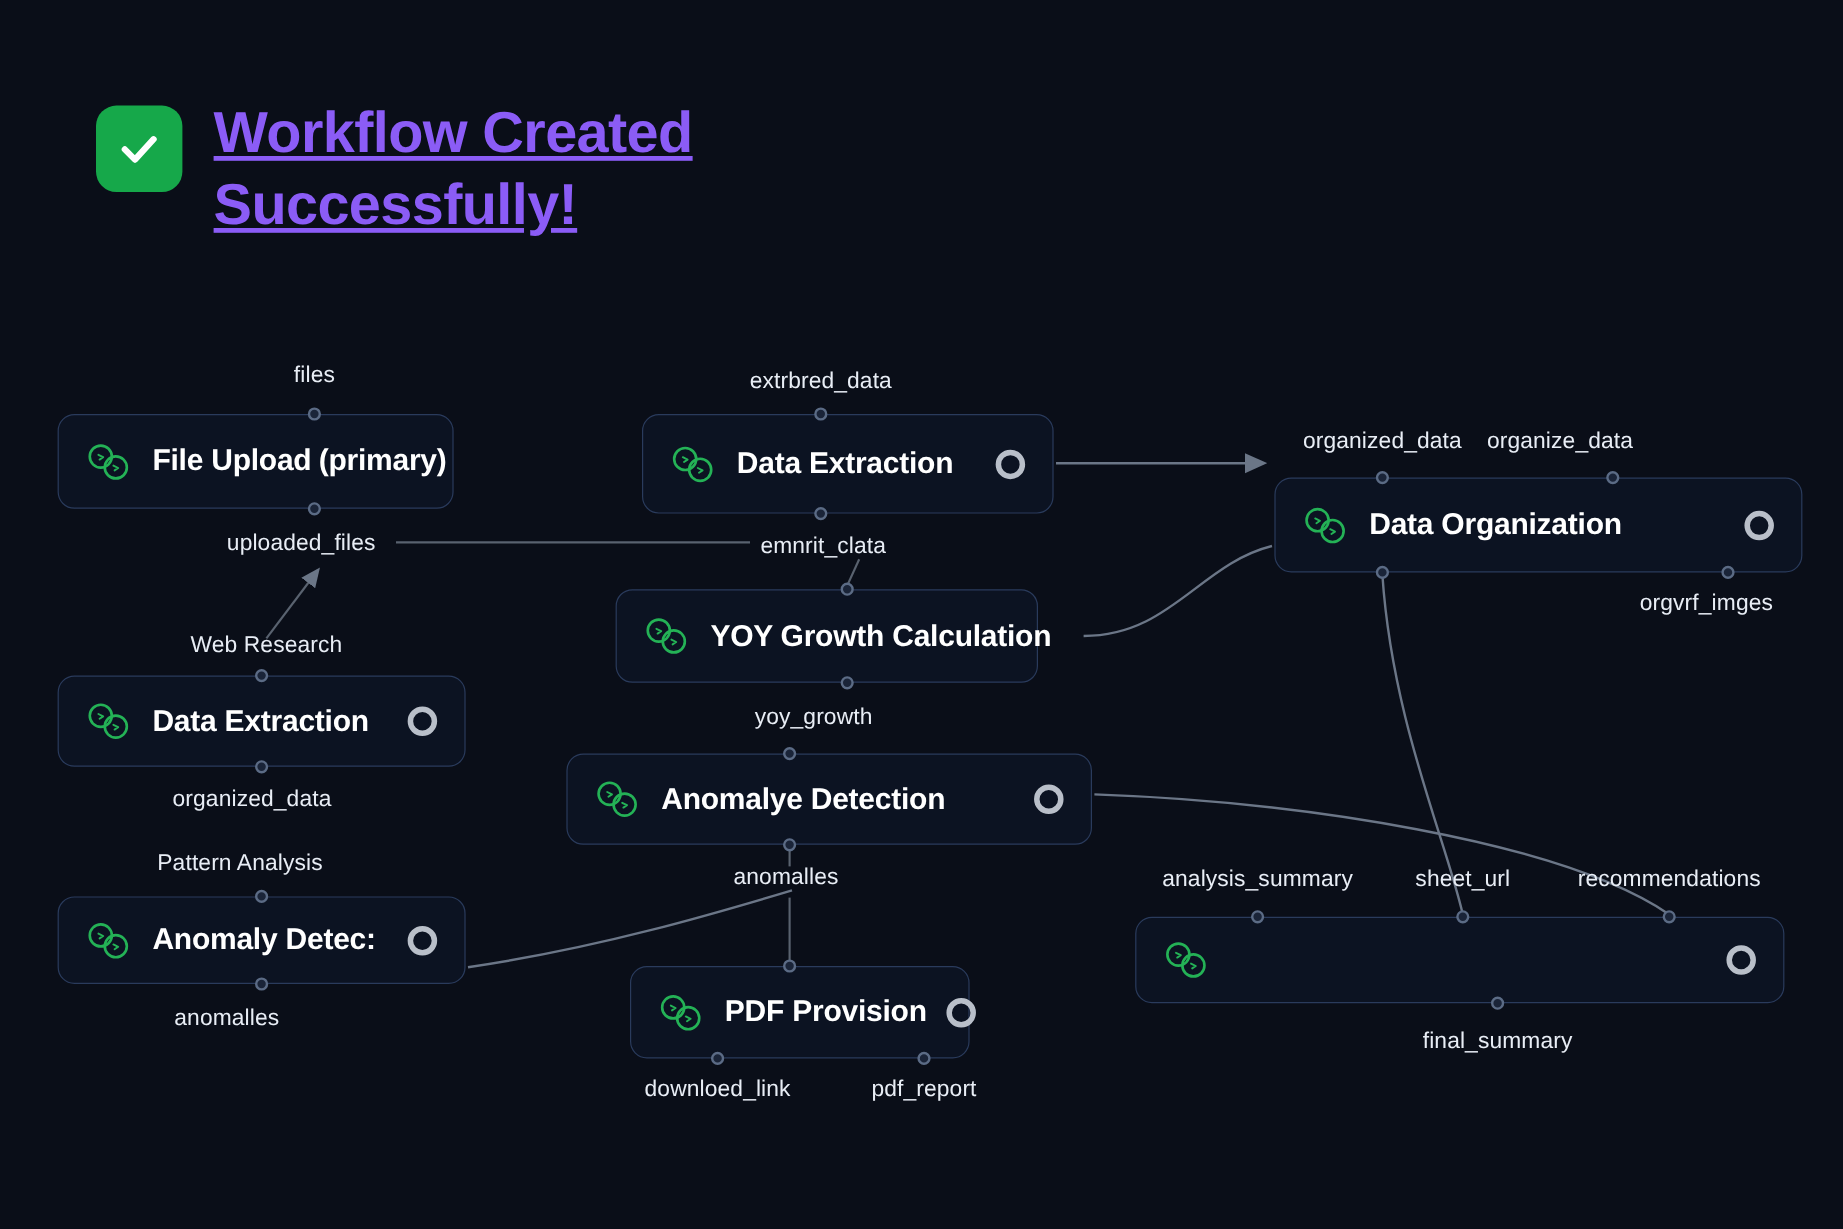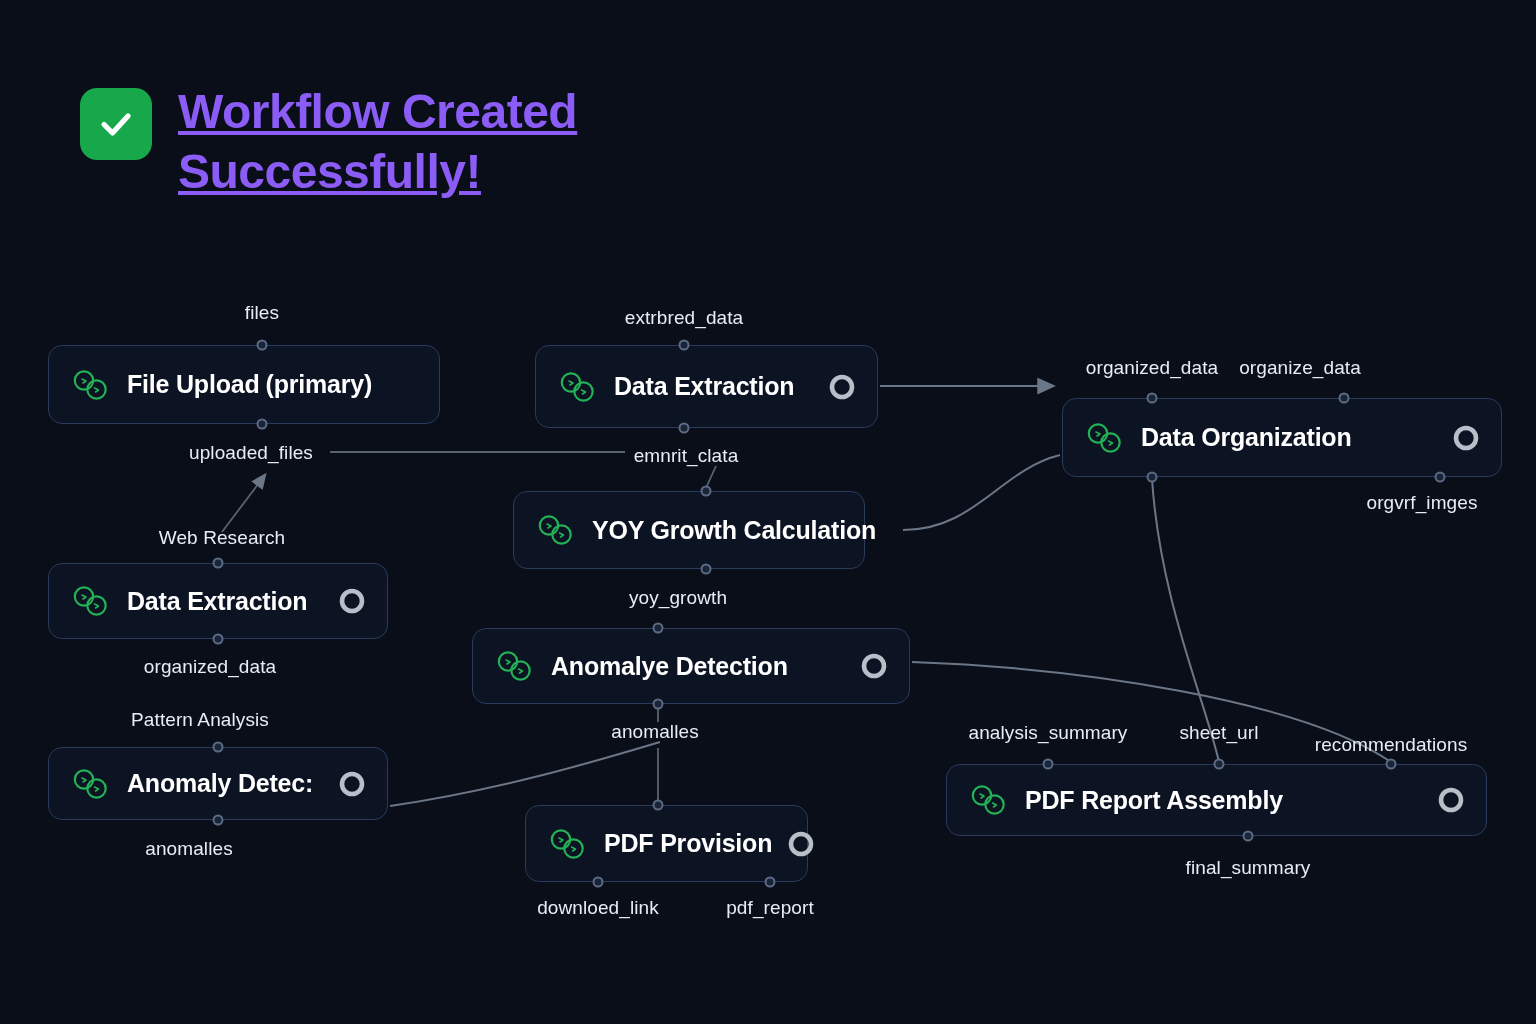--- a/index.html
+++ b/index.html
@@ -135,21 +135,21 @@
       <path d="M912,662 C1080,668 1300,700 1391,762" fill="none" stroke="#6b7687" stroke-width="2"></path>
 
       <path d="M390,806 C500,790 600,760 660,742" fill="none" stroke="#6b7687" stroke-width="2"></path>
 
       <path d="M658,748 L658,803" fill="none" stroke="#59626f" stroke-width="1.8"></path>
 
       <path d="M658,706 L658,722" fill="none" stroke="#59626f" stroke-width="1.8"></path>
     </svg>
 
     <div id="nodes-host">
-        <div class="node" style="left: 48px; top: 345px; width: 392px; height: 79px;">
+        <div class="node" style="left: 48px; top: 345px; width: 330px; height: 79px;">
           <span>
             <svg class="chain-icon" width="40" height="34" viewBox="0 0 40 34">
               <circle cx="13" cy="12.5" r="9.2" fill="none" stroke="#24b256" stroke-width="2.2"></circle>
               <circle cx="25.5" cy="21.5" r="9.2" fill="none" stroke="#24b256" stroke-width="2.2"></circle>
               <path d="M11,11 L15,13 L12,15" fill="none" stroke="#24b256" stroke-width="1.6" stroke-linecap="round" stroke-linejoin="round"></path>
               <path d="M23.5,20 L27.5,22 L24.5,24" fill="none" stroke="#24b256" stroke-width="1.6" stroke-linecap="round" stroke-linejoin="round"></path>
             </svg>
           </span>
           <span class="node-label">File Upload </span>
           <span class="node-label tag-primary" style="margin-left: -10px;">(primary)</span>
@@ -269,21 +269,20 @@
         </div>
         <div class="node" style="left: 946px; top: 764px; width: 541px; height: 72px;">
           <span>
             <svg class="chain-icon" width="40" height="34" viewBox="0 0 40 34">
               <circle cx="13" cy="12.5" r="9.2" fill="none" stroke="#24b256" stroke-width="2.2"></circle>
               <circle cx="25.5" cy="21.5" r="9.2" fill="none" stroke="#24b256" stroke-width="2.2"></circle>
               <path d="M11,11 L15,13 L12,15" fill="none" stroke="#24b256" stroke-width="1.6" stroke-linecap="round" stroke-linejoin="round"></path>
               <path d="M23.5,20 L27.5,22 L24.5,24" fill="none" stroke="#24b256" stroke-width="1.6" stroke-linecap="round" stroke-linejoin="round"></path>
             </svg>
           </span>
-          <span class="node-label">PDF Report Assembly</span>
           <span class="ring-gap">
             <svg class="ring-icon" width="26" height="26" viewBox="0 0 26 26">
               <circle cx="13" cy="13" r="10" fill="none" stroke="#b9bfc9" stroke-width="4.6"></circle>
               <circle cx="13" cy="13" r="5.4" fill="#0c1322"></circle>
             </svg>
           </span>
         </div>
       </div>
 
     <div id="ports-host">
@@ -323,18 +322,18 @@
         <div class="plabel" style="left: 222px; top: 527px;">Web Research</div>
         <div class="plabel" style="left: 210px; top: 656px;">organized_data</div>
         <div class="plabel" style="left: 200px; top: 709px;">Pattern Analysis</div>
         <div class="plabel" style="left: 189px; top: 838px;">anomalles</div>
         <div class="plabel" style="left: 678px; top: 587px;">yoy_growth</div>
         <div class="plabel" style="left: 655px; top: 721px;">anomalles</div>
         <div class="plabel" style="left: 598px; top: 897px;">downloed_link</div>
         <div class="plabel" style="left: 770px; top: 897px;">pdf_report</div>
         <div class="plabel" style="left: 1048px; top: 722px;">analysis_summary</div>
         <div class="plabel" style="left: 1219px; top: 722px;">sheet_url</div>
-        <div class="plabel" style="left: 1391px; top: 722px; margin-top: 12px;">recommendations</div>
+        <div class="plabel" style="left: 1391px; top: 722px;">recommendations</div>
         <div class="plabel" style="left: 1248px; top: 857px;">final_summary</div>
       </div>
 
   </div>
 </div>
 
 </body></html>

